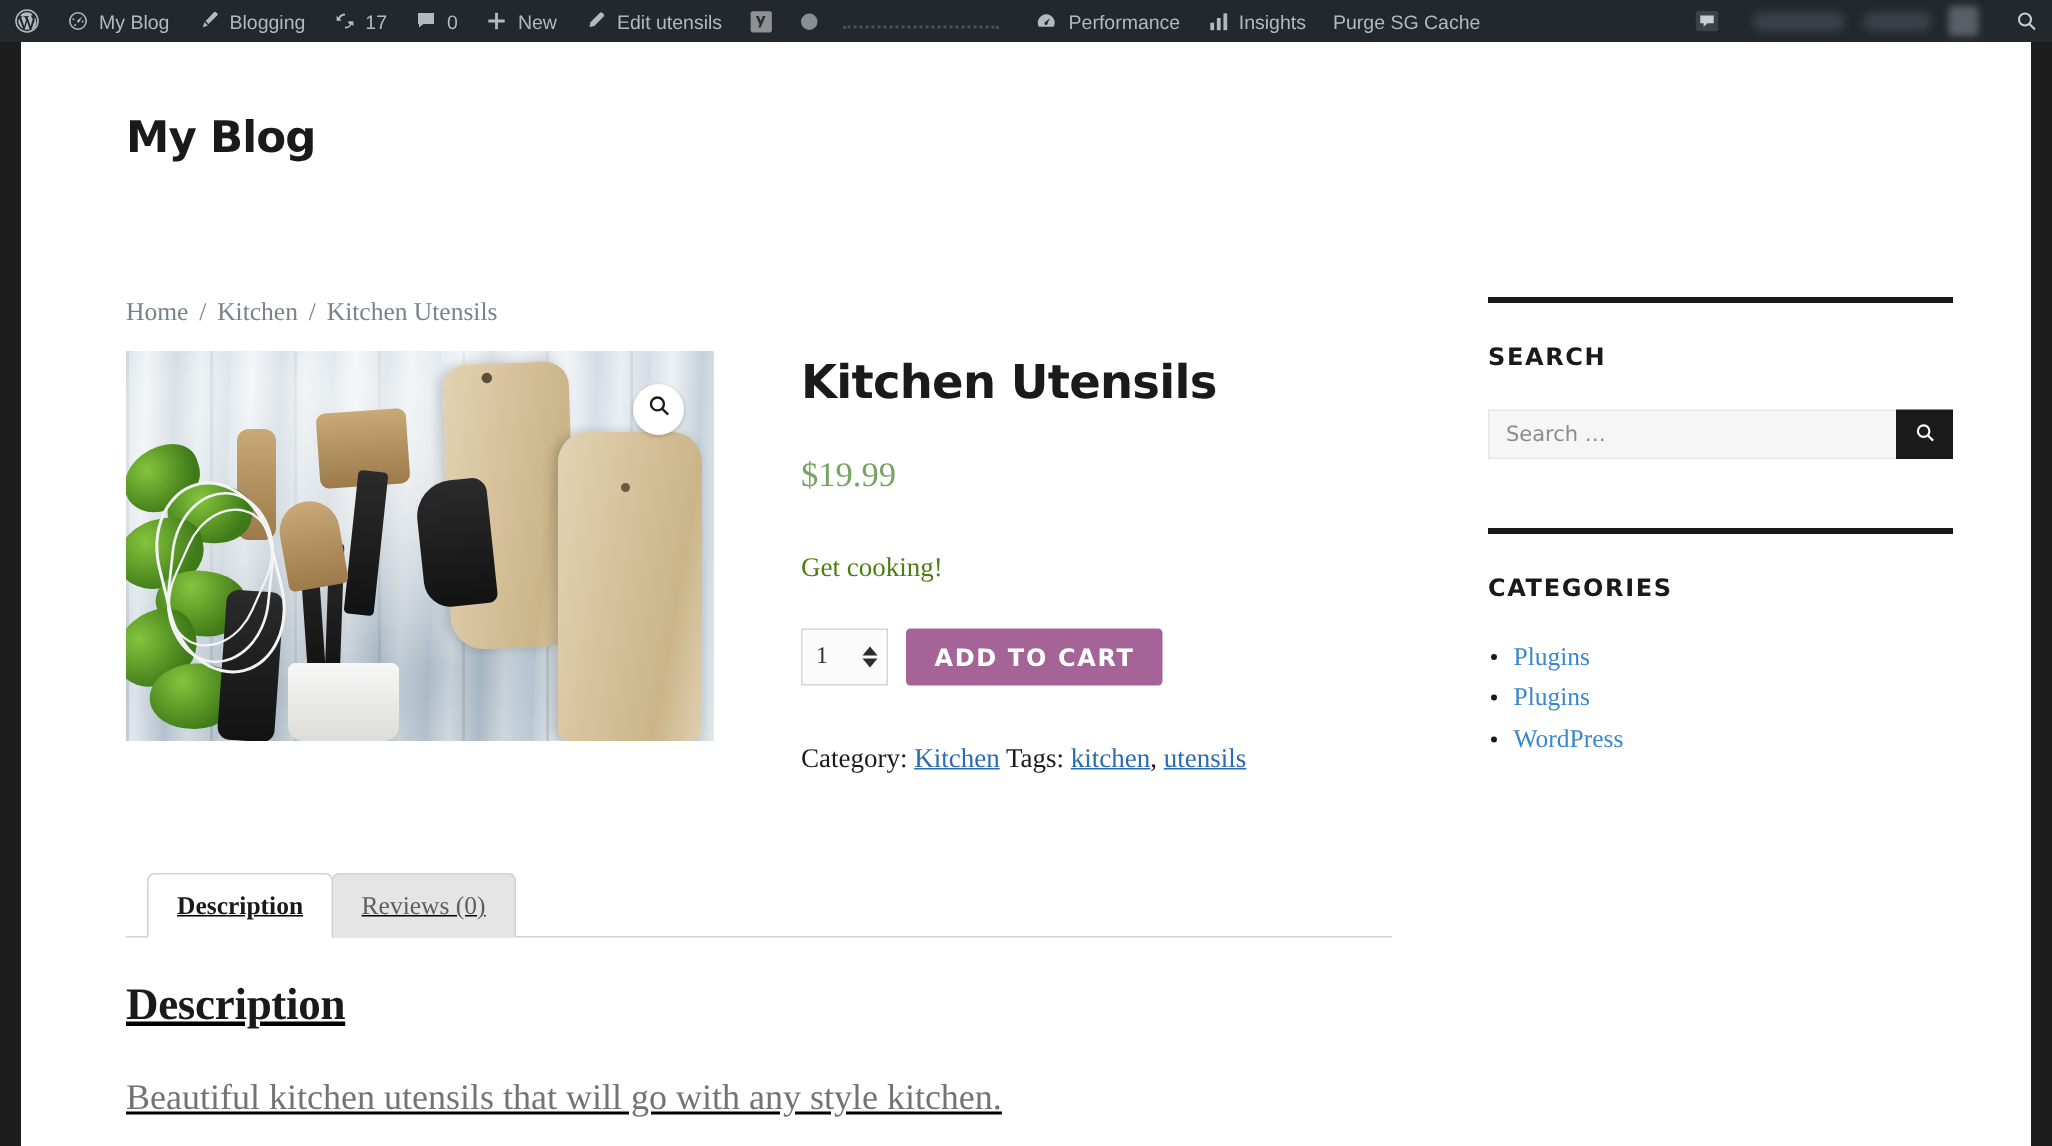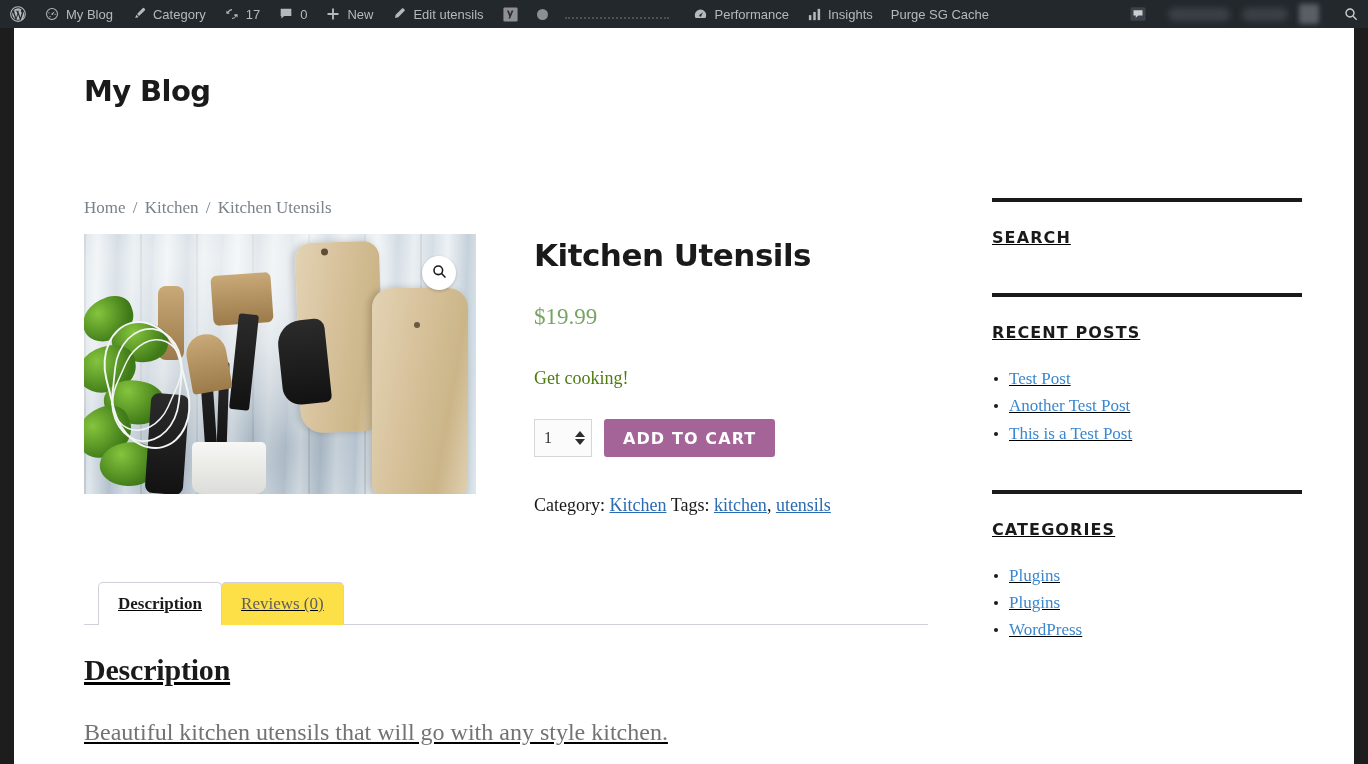--- a/index.html
+++ b/index.html
@@ -274,21 +274,21 @@
     z-index: 2;
     padding-left: 14px;
   }
   .tab {
     font-family: "Liberation Serif", serif;
     font-size: 17px;
     padding: 11px 19px;
     border: 1px solid #d3ced9;
     border-bottom: none;
     border-radius: 5px 5px 0 0;
-    background: #fde047;
+    background: #e5e5e5;
     color: #5e5e5e;
     cursor: pointer;
     margin-right: -1px;
     position: relative;
   }
   .tab.active {
     background: #ffffff;
     color: #1a1a1a;
     font-weight: bold;
     z-index: 3;
@@ -314,21 +314,21 @@
     letter-spacing: -0.2px;
     margin-bottom: 32px;
   }
   .panel-body {
     font-family: "Liberation Serif", serif;
     font-size: 24px;
     color: #737373;
   }
 
   
-  .widget { margin-bottom: 46px; text-decoration: underline; }
+  .widget { margin-bottom: 46px; }
   .widget-rule { height: 4px; background: #1a1a1a; margin-bottom: 26px; }
   .widget-title {
     font-family: "DejaVu Sans", sans-serif;
     font-size: 16px;
     font-weight: bold;
     letter-spacing: 1.1px;
     color: #1a1a1a;
     margin-bottom: 26px;
   }
   .searchform { display: flex; height: 33px; }
@@ -396,21 +396,21 @@
     </span>
     <span>My Blog</span>
   </div>
 
   <div class="ab-item">
     <span class="ab-icon">
       <svg width="16" height="16" viewBox="0 0 24 24" fill="#b4b9be">
         <path d="M19.6 3.2a1.6 1.6 0 0 0-2.2.1L9.1 12l2.9 2.9l8.7-8.3a1.6 1.6 0 0 0 0-2.3zM8 13.2l-1.4 4a.6.6 0 0 0 .8.8l4-1.5z"></path>
       </svg>
     </span>
-    <span>Category</span>
+    <span>Blogging</span>
   </div>
 
   <div class="ab-item">
     <span class="ab-icon">
       <svg width="16" height="16" viewBox="0 0 24 24" fill="#b4b9be">
         <path d="M12 4.5a7.5 7.5 0 0 0-6.6 4L3.6 6.7v5.1h5.1L6.9 10A5.6 5.6 0 0 1 12 6.4zM15.3 14l1.8 1.8A5.6 5.6 0 0 1 12 17.6v1.9a7.5 7.5 0 0 0 6.6-4l1.8 1.8v-5.1h-5.1z"></path>
       </svg>
     </span>
     <span>17</span>
   </div>
@@ -611,31 +611,33 @@
           <p class="panel-body">Beautiful kitchen utensils that will go with any style kitchen.</p>
         </div>
       </div>
     </main>
 
     <aside class="col-side">
 
       <section class="widget">
         <div class="widget-rule"></div>
         <h3 class="widget-title">SEARCH</h3>
+        <form class="searchform">
+          <input class="searchfield" type="text" placeholder="Search …" style="">
+          <button class="searchsubmit" type="button">
+            <span>
+              <svg width="15" height="15" viewBox="0 0 24 24" fill="none" stroke="#ffffff" stroke-width="2.3">
+                <circle cx="10.3" cy="10.3" r="6.1"></circle>
+                <line x1="14.9" y1="14.9" x2="20.4" y2="20.4"></line>
+              </svg>
+            </span>
+          </button>
+        </form>
       </section>
 
-      <section class="widget">
-        <div class="widget-rule"></div>
-        <h3 class="widget-title">RECENT POSTS</h3>
-        <ul class="widget-list">
-          <li><a>Test Post</a></li>
-          <li><a>Another Test Post</a></li>
-          <li><a>This is a Test Post</a></li>
-        </ul>
-      </section>
 
       <section class="widget">
         <div class="widget-rule"></div>
         <h3 class="widget-title">CATEGORIES</h3>
         <ul class="widget-list">
           <li><a>Plugins</a></li>
           <li><a>Plugins</a></li>
           <li><a>WordPress</a></li>
         </ul>
       </section>

